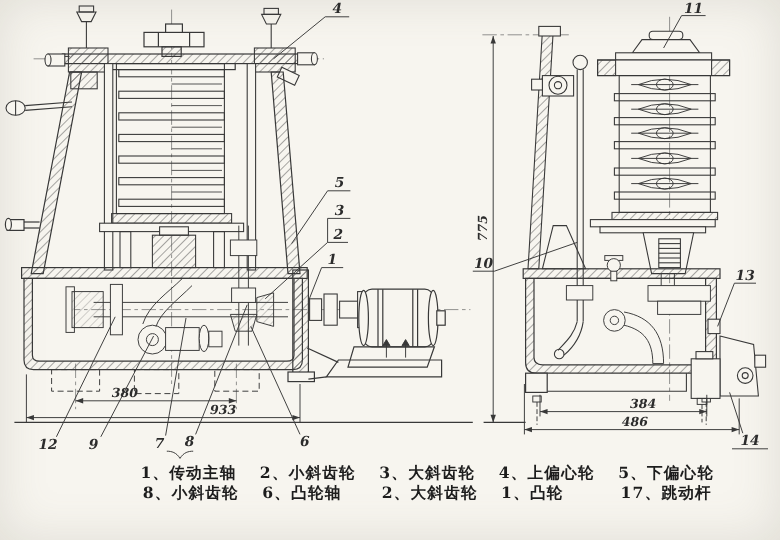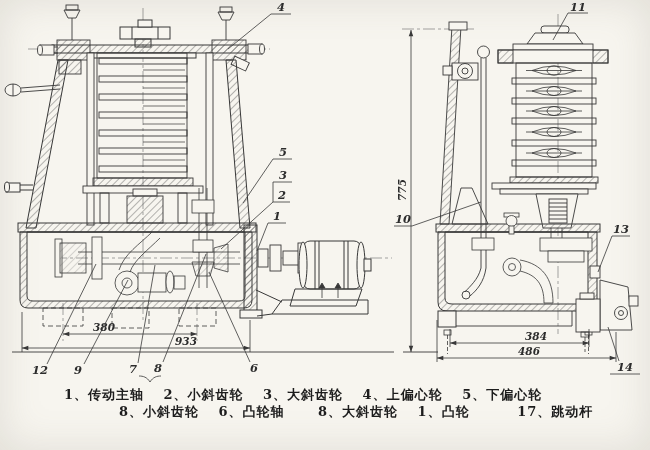--- a/index.html
+++ b/index.html
@@ -12,21 +12,21 @@
   svg{position:absolute;left:0;top:0;}
   svg text{fill:#2c2c2c;font-family:"DejaVu Serif","Liberation Serif",serif;font-style:italic;}
   .callout{font-size:11.5px;font-weight:bold;}
   .dim{font-size:10.5px;font-weight:bold;}
   .legend{
     position:absolute;left:0;top:386px;width:650px;color:#1d1d1d;
     font-size:13px;font-weight:600;letter-spacing:1px;line-height:17px;
     font-family:"DejaVu Serif","Liberation Serif",serif;
   }
   .legend .row{white-space:nowrap;}
-  .legend .r1{margin-left:64px;}
+  .legend .r1{margin-left:117px;}
   .legend .r2{margin-left:119px;}
   .legend .r3{margin-left:119px;}
   .legend span.it{display:inline-block;width:94px;}
   .legend span.it.wide{width:102px;}
   .legend span.it.last{width:auto;}
 </style>
 </head>
 <body>
 
 <div class="stage">
@@ -382,18 +382,18 @@
   <div class="row r1">
     <span class="it">1、传动主轴</span>
     <span class="it">2、小斜齿轮</span>
     <span class="it">3、大斜齿轮</span>
     <span class="it">4、上偏心轮</span>
     <span class="it last">5、下偏心轮</span>
   </div>
   <div class="row r2">
     <span class="it">8、小斜齿轮</span>
     <span class="it">6、凸轮轴</span>
-    <span class="it">8、大斜齿轮</span>
+    <span class="it">2、大斜齿轮</span>
     <span class="it">1、凸轮</span>
     <span class="it last">17、跳动杆</span>
   </div>
 </div>
 </div>
 
 </body></html>

